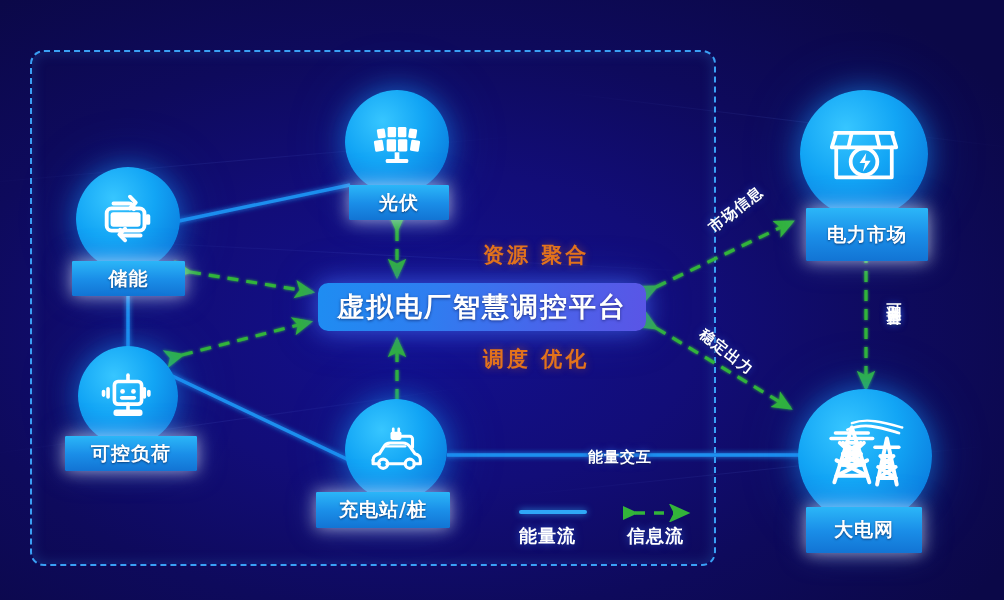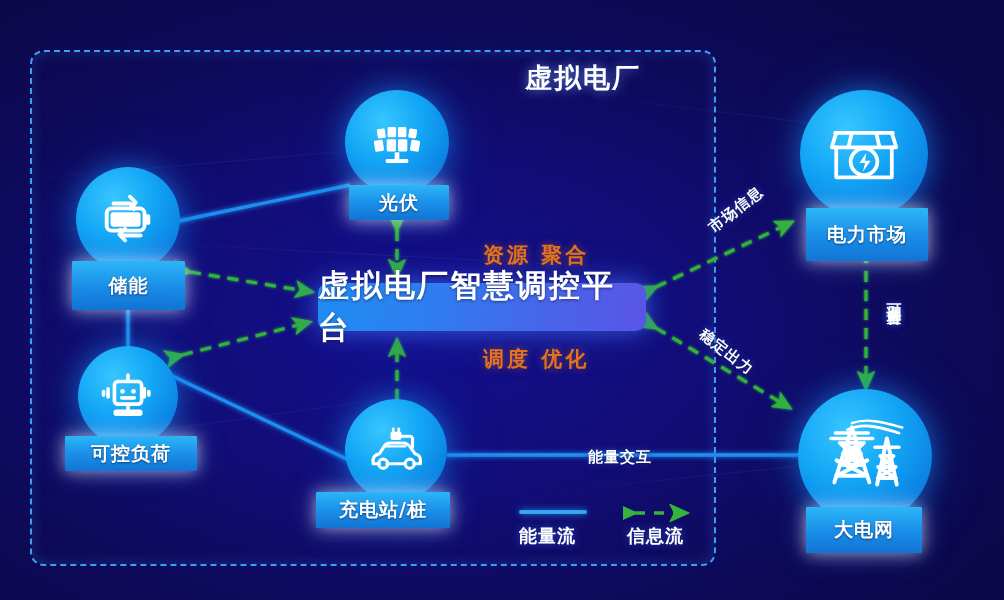--- a/index.html
+++ b/index.html
@@ -55,21 +55,21 @@
     white-space:nowrap;
   }
 
   
   #platform{
     position:absolute;left:318px;top:283px;width:328px;height:48px;
     border-radius:10px;
     background:linear-gradient(100deg,#1e8df2 0%,#2f7df0 35%,#4a63ea 72%,#5a55e6 100%);
     box-shadow:0 0 22px rgba(70,110,245,.65), 0 0 44px rgba(50,90,230,.35);
     display:flex;align-items:center;justify-content:center;
-    color:#fff;font-size:31px;font-weight:bold;letter-spacing:2px;
+    color:#fff;font-size:27px;font-weight:bold;letter-spacing:2px;
     text-shadow:0 1px 3px rgba(0,10,60,.55);
   }
   .slogan{
     position:absolute;color:#e2721c;font-size:21px;font-weight:bold;letter-spacing:3px;
     text-shadow:0 0 8px rgba(226,114,28,.45);white-space:nowrap;
   }
   #slogan-top{left:483px;top:241px;}
   #slogan-bottom{left:483px;top:345px;}
 
   
@@ -105,21 +105,20 @@
 
 <div id="stage">
 
   <div class="sheen a"></div>
   <div class="sheen b"></div>
   <div class="sheen c"></div>
   <div class="sheen d"></div>
   <div class="sheen e"></div>
 
   <div id="vpp-box"></div>
-  <div id="vpp-title">虚拟电厂</div>
 
   <svg id="wires" viewBox="0 0 1004 600">
     <defs>
       <marker id="gArrow" markerWidth="7" markerHeight="7" refX="5.4" refY="3.2" orient="auto">
         <path d="M0,0.3 L6.4,3.2 L0,6.1 L1.5,3.2 Z" fill="#33b43a"></path>
       </marker>
       <filter id="glowB" x="-60%" y="-60%" width="220%" height="220%">
         <feGaussianBlur stdDeviation="2.4" result="b"></feGaussianBlur>
           <feMerge>
             <feMergeNode in="b"></feMergeNode>
@@ -171,21 +170,21 @@
           <rect x="14" y="25" width="31" height="15" rx="3" fill="#fff" stroke="none"></rect>
           <rect x="10" y="21" width="39" height="23" rx="5"></rect>
           <rect x="50" y="27" width="5" height="11" rx="2" fill="#fff" stroke="none"></rect>
           <path d="M17 16 h16 a5 5 0 0 1 5 5 v1"></path>
           <path d="M34 9 l6 6 -6 6"></path>
           <path d="M45 49 h-16 a5 5 0 0 1 -5 -5 v-1"></path>
           <path d="M29 42 l-6 6 6 6"></path>
         </svg>
       </span>
     </div>
-    <div class="pill" style="left:72px;top:261px;width:113px;height:49px;">储能</div>
+    <div class="pill" style="left:72px;top:261px;width:113px;height:35px;">储能</div>
   </div>
 
   <div class="node">
     <div class="circle" style="left:78px;top:346px;width:100px;height:100px;">
       <span>
         <svg width="58" height="58" viewBox="0 0 64 64" fill="none" stroke="#fff" stroke-width="4" stroke-linecap="round" stroke-linejoin="round">
           <path d="M32 9 v6"></path>
           <rect x="17" y="16" width="30" height="25" rx="4"></rect>
           <circle cx="26" cy="27" r="2.6" fill="#fff" stroke="none"></circle>
           <circle cx="38" cy="27" r="2.6" fill="#fff" stroke="none"></circle>

